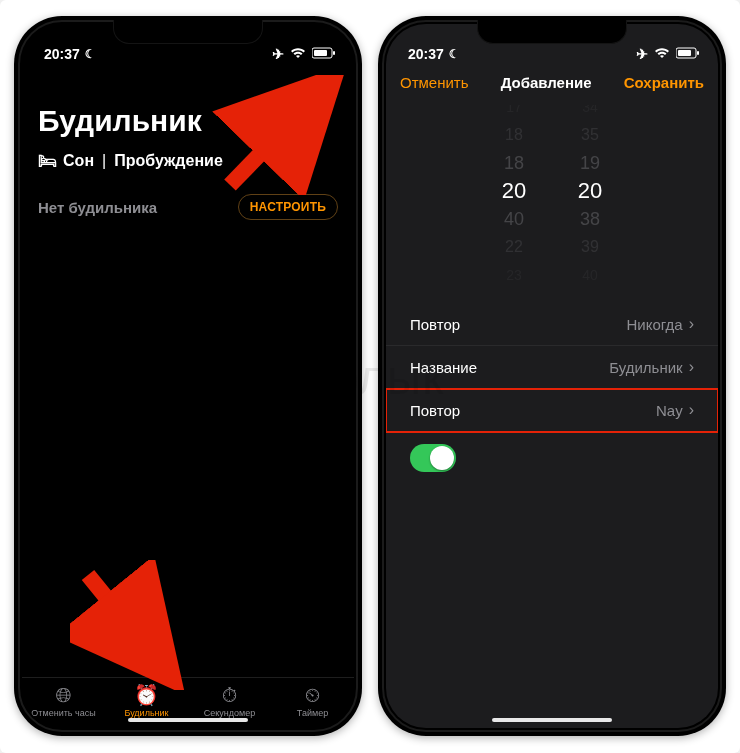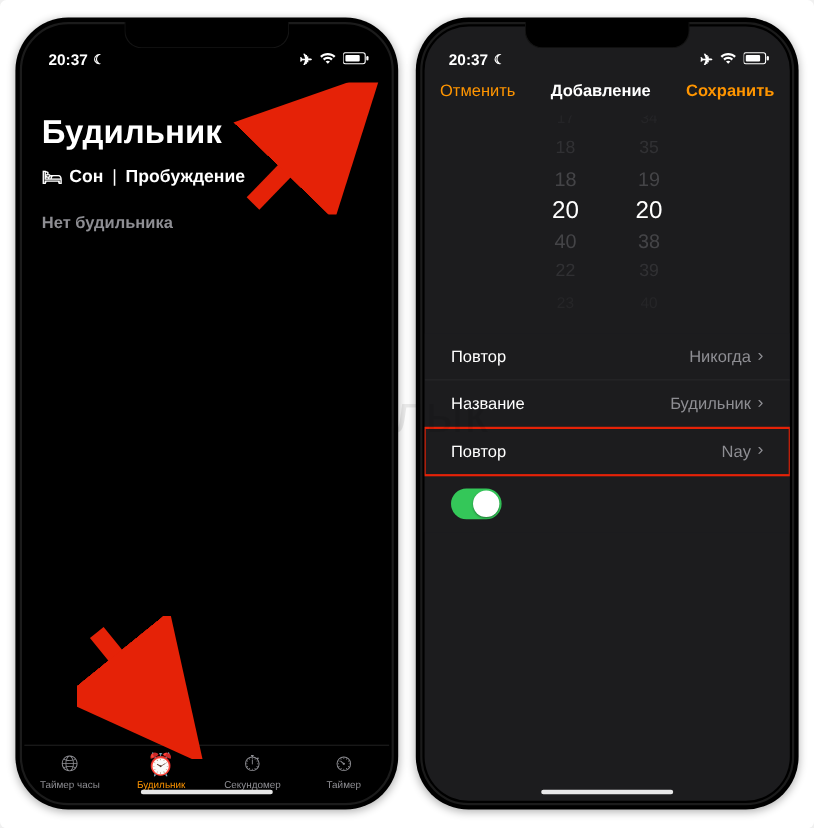--- a/index.html
+++ b/index.html
@@ -299,26 +299,27 @@
       <div class="sleep-row">
         <span class="bed-icon">🛏︎</span>
         <span>Сон</span>
         <span class="sep">|</span>
         <span>Пробуждение</span>
       </div>
     </div>
 
     <div class="alarm-empty">
       <span class="noalarm">Нет будильника</span>
+      <span class="setup-btn">НАСТРОИТЬ</span>
     </div>
 
     <div class="tabbar">
       <div class="tab">
         <span class="ticon">🌐︎</span>
-        <span>Таймер часы</span>
+        <span>Отменить часы</span>
       </div>
       <div class="tab active">
         <span class="ticon">⏰</span>
         <span>Будильник</span>
       </div>
       <div class="tab">
         <span class="ticon">⏱︎</span>
         <span>Секундомер</span>
       </div>
       <div class="tab">

